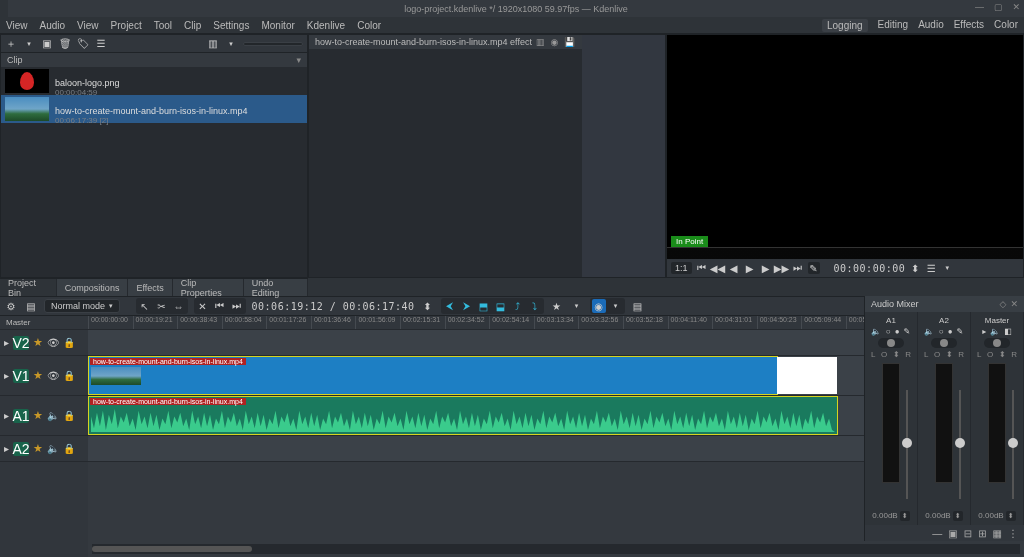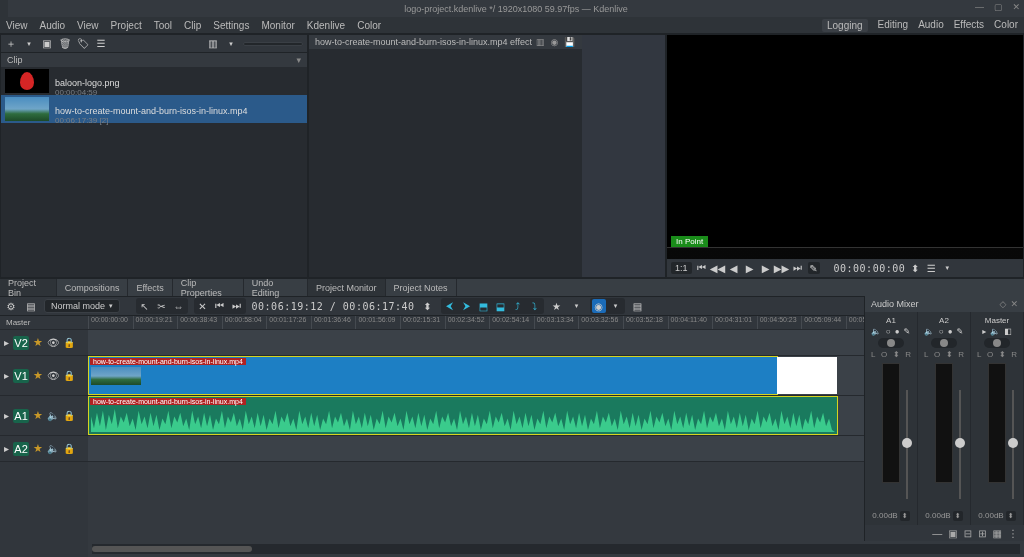--- a/index.html
+++ b/index.html
@@ -37,21 +37,21 @@
   .tab { padding: 2px 8px; color: #bbb; border-right: 1px solid #25292e; height: 100%; display: flex; align-items: center; }
   .tab.active { background: #2e3338; }
   .tl-toolbar { height: 20px; background: #31363c; display: flex; align-items: center; gap: 6px; padding: 0 4px; font-size: 9px; border-top: 1px solid #1f2327; border-bottom: 1px solid #1f2327; }
   .tl-toolbar .icn { width: 14px; height: 14px; display: inline-flex; align-items: center; justify-content: center; color: #ccc; font-size: 10px; }
   .tl-toolbar .icongrp { display: flex; gap: 3px; background: #272b30; border-radius: 3px; padding: 1px 2px; }
   .select-mode { background: #22262a; border: 1px solid #3a3f45; border-radius: 3px; padding: 1px 6px; font-size: 9px; display: flex; align-items: center; gap: 4px; }
   .timecode { font-family: monospace; font-size: 10px; letter-spacing: .5px; }
   .timeline-wrap { display: flex; height: 242px; }
   .track-heads { width: 88px; background: #31363c; }
   .track-head { display: flex; align-items: center; gap: 4px; padding: 0 4px; border-bottom: 1px solid #25292e; }
-  .track-head .label-box { width: 16px; height: 14px; border-radius: 2px; display: flex; align-items: center; justify-content: center; font-size: 11px; color: #fff; }
+  .track-head .label-box { width: 16px; height: 14px; border-radius: 2px; display: flex; align-items: center; justify-content: center; font-size: 14px; color: #fff; }
   .star { color: #c89828; font-size: 11px; }
   .tl-canvas { flex: 1; background: #34393f; position: relative; overflow: hidden; }
   .ruler { height: 14px; background: #31363c; display: flex; font-size: 7px; color: #888; border-bottom: 1px solid #25292e; }
   .ruler span { flex: 1; padding-left: 2px; border-left: 1px solid #454a50; }
   .track-row { border-bottom: 1px solid #25292e; position: relative; }
   .clip { position: absolute; top: 0; bottom: 0; background: #1d7fc4; border: 1px solid #d4d420; }
   .clip.audio { background: #1a7a5e; }
   .clip-label { position: absolute; top: 1px; left: 1px; background: #b02222; color: #fff; font-size: 7px; padding: 0 3px; }
   .clip-thumb { position: absolute; left: 2px; top: 10px; width: 50px; height: 18px; background: linear-gradient(#4a8dc0 0%, #6fa5c8 50%, #2e6c3e 70%, #1d4a28 100%); }
   .white-end { position: absolute; right: -60px; top: 0; bottom: 0; width: 60px; background: #fff; }
@@ -181,24 +181,20 @@
 </div>
 
 <div style="display:flex">
   <div class="tabstrip" style="width:308px">
     <div class="tab active">Project Bin</div>
     <div class="tab">Compositions</div>
     <div class="tab">Effects</div>
     <div class="tab">Clip Properties</div>
     <div class="tab">Undo Editing</div>
   </div>
-  <div class="tabstrip" style="flex:1">
-    <div class="tab active">Project Monitor</div>
-    <div class="tab">Project Notes</div>
-  </div>
 </div>
 
 <div class="tl-toolbar">
   <span class="icn">⚙</span>
   <span class="icn">▤</span>
   <div class="select-mode">
     <span>Normal mode</span>
       <span style="font-size:7px">▾</span>
   </div>
   <span style="width:4px"></span>

